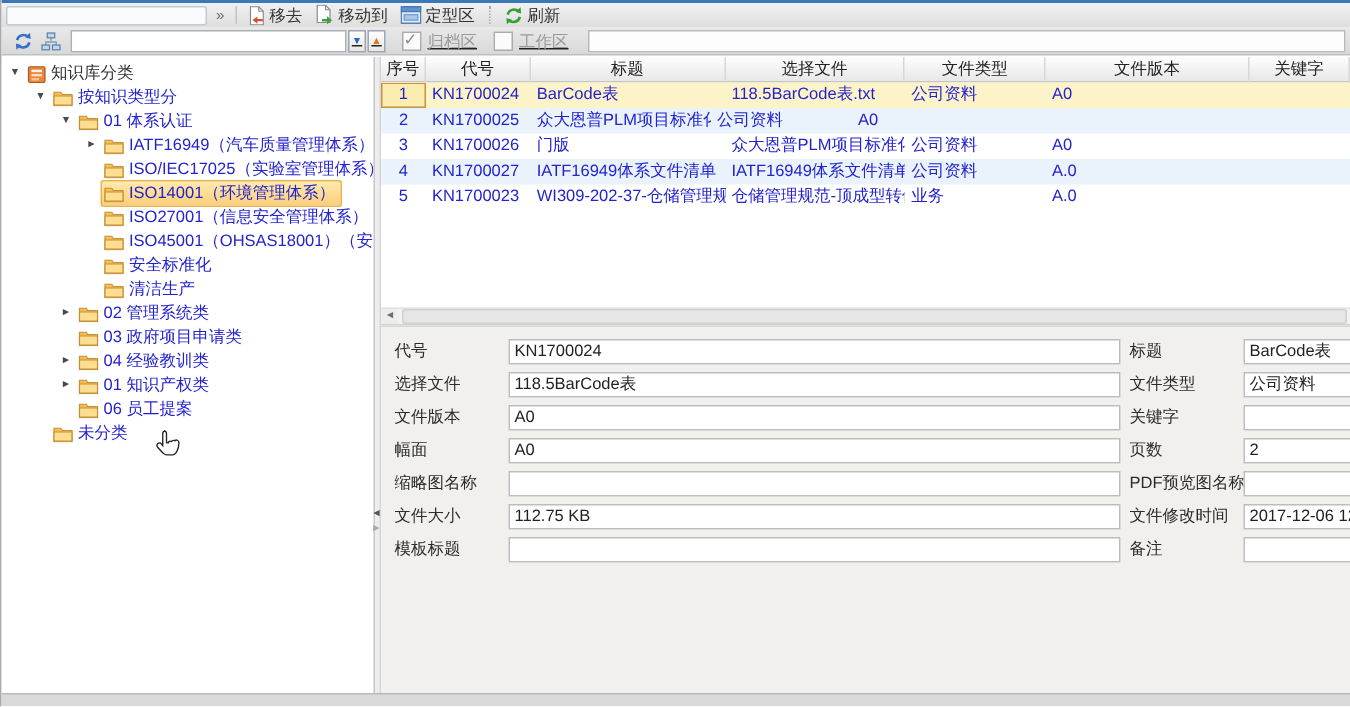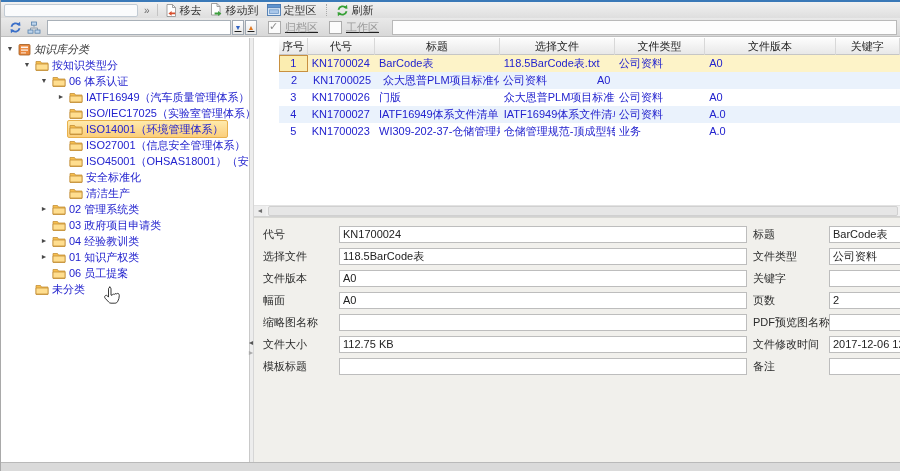--- a/index.html
+++ b/index.html
@@ -36,21 +36,21 @@
   .twrap.selected{background:linear-gradient(#FFEAAC,#FBCE7B);border-color:#E8B14D;}
   .tlabel{color:#2323CE;}
   .tlabel.roottext{color:#333;}
   .splitter{position:absolute;top:38px;left:248px;width:5px;bottom:9px;background:#EDEDED;
             border-left:1px solid #C9C9C9;border-right:1px solid #D6D6D6;box-sizing:border-box;}
   .split-arrows{position:absolute;left:245px;top:338px;width:10px;height:22px;z-index:5;
                 display:flex;flex-direction:column;align-items:center;font-size:7px;line-height:10px;}
   .split-arrows .a1{color:#555;}
   .split-arrows .a2{color:#AAA;}
   .content{position:absolute;top:38px;left:253px;right:0;bottom:9px;}
-  .grid{position:absolute;top:0;left:0;right:0;height:167px;background:#FFF;overflow:hidden;padding-left:25px;}
+  .grid{position:absolute;top:0;left:0;right:0;height:167px;background:#FFF;overflow:hidden;}
   .grid-header{display:flex;height:17px;background:linear-gradient(#FDFDFD,#E8E8E8);border-bottom:1px solid #C6C6C6;box-sizing:border-box;}
   .hcell{height:17px;line-height:16px;text-align:center;color:#222;border-right:1px solid #D8D8D8;
          box-sizing:border-box;overflow:hidden;white-space:nowrap;}
   .grow{display:flex;height:17px;line-height:17px;color:#2323CE;}
   .grow.altblue{background:#EAF2FC;}
   .grow.selrow{background:#FDF3C8;}
   .gcell{box-sizing:border-box;padding-left:4px;overflow:hidden;white-space:nowrap;}
   .gcell.cnum{text-align:center;padding-left:0;}
   .gcell.focuscell{box-shadow:inset 0 0 0 1px #C89040;background:#FBEDB0;}
   .hscroll{position:absolute;top:167px;left:0;right:0;height:12px;background:#F2F2F2;
@@ -143,21 +143,21 @@
       <span>归档区</span>
     </span>
     <span class="cbwrap">
       <span class="cbbox"></span>
       <span>工作区</span>
     </span>
     <div class="tinputbar2"></div>
   </div>
 
   <div class="tree-panel" id="tree">
-      <div class="trow" style="padding-left: 3px; font-style: italic;">
+      <div class="trow" style="padding-left: 3px;">
         <span class="arr">▼</span>
         <span class="twrap">
           <span style="display: inline-flex;">
             <svg width="13" height="13" viewBox="0 0 13 13">
               <rect x="1" y="1.5" width="11" height="10.5" rx="1" fill="#E9873C" stroke="#9E5A1E" stroke-width="0.8"></rect>
               <rect x="3" y="3.5" width="7" height="1.6" fill="#FFF" opacity="0.9"></rect>
               <rect x="3" y="6.3" width="7" height="1.6" fill="#FFF" opacity="0.7"></rect>
               <rect x="3" y="9" width="5" height="1.6" fill="#FFF" opacity="0.5"></rect>
             </svg>
           </span>
@@ -178,21 +178,21 @@
       </div>
       <div class="trow" style="padding-left: 37px;">
         <span class="arr">▼</span>
         <span class="twrap">
           <span style="display: inline-flex;">
             <svg width="14" height="12" viewBox="0 0 14 12">
               <path d="M1 2.5 h4.5 l1 1.5 H13 v7.5 H1 z" fill="#F7BE4E" stroke="#C49038" stroke-width="0.8"></path>
               <path d="M1 5 h12 v6 H1 z" fill="#FFDE8F" stroke="#C49038" stroke-width="0.8"></path>
             </svg>
           </span>
-          <span class="tlabel">06 体系认证</span>
+          <span class="tlabel">01 体系认证</span>
         </span>
       </div>
       <div class="trow" style="padding-left: 54px;">
         <span class="arr">►</span>
         <span class="twrap">
           <span style="display: inline-flex;">
             <svg width="14" height="12" viewBox="0 0 14 12">
               <path d="M1 2.5 h4.5 l1 1.5 H13 v7.5 H1 z" fill="#F7BE4E" stroke="#C49038" stroke-width="0.8"></path>
               <path d="M1 5 h12 v6 H1 z" fill="#FFDE8F" stroke="#C49038" stroke-width="0.8"></path>
             </svg>

